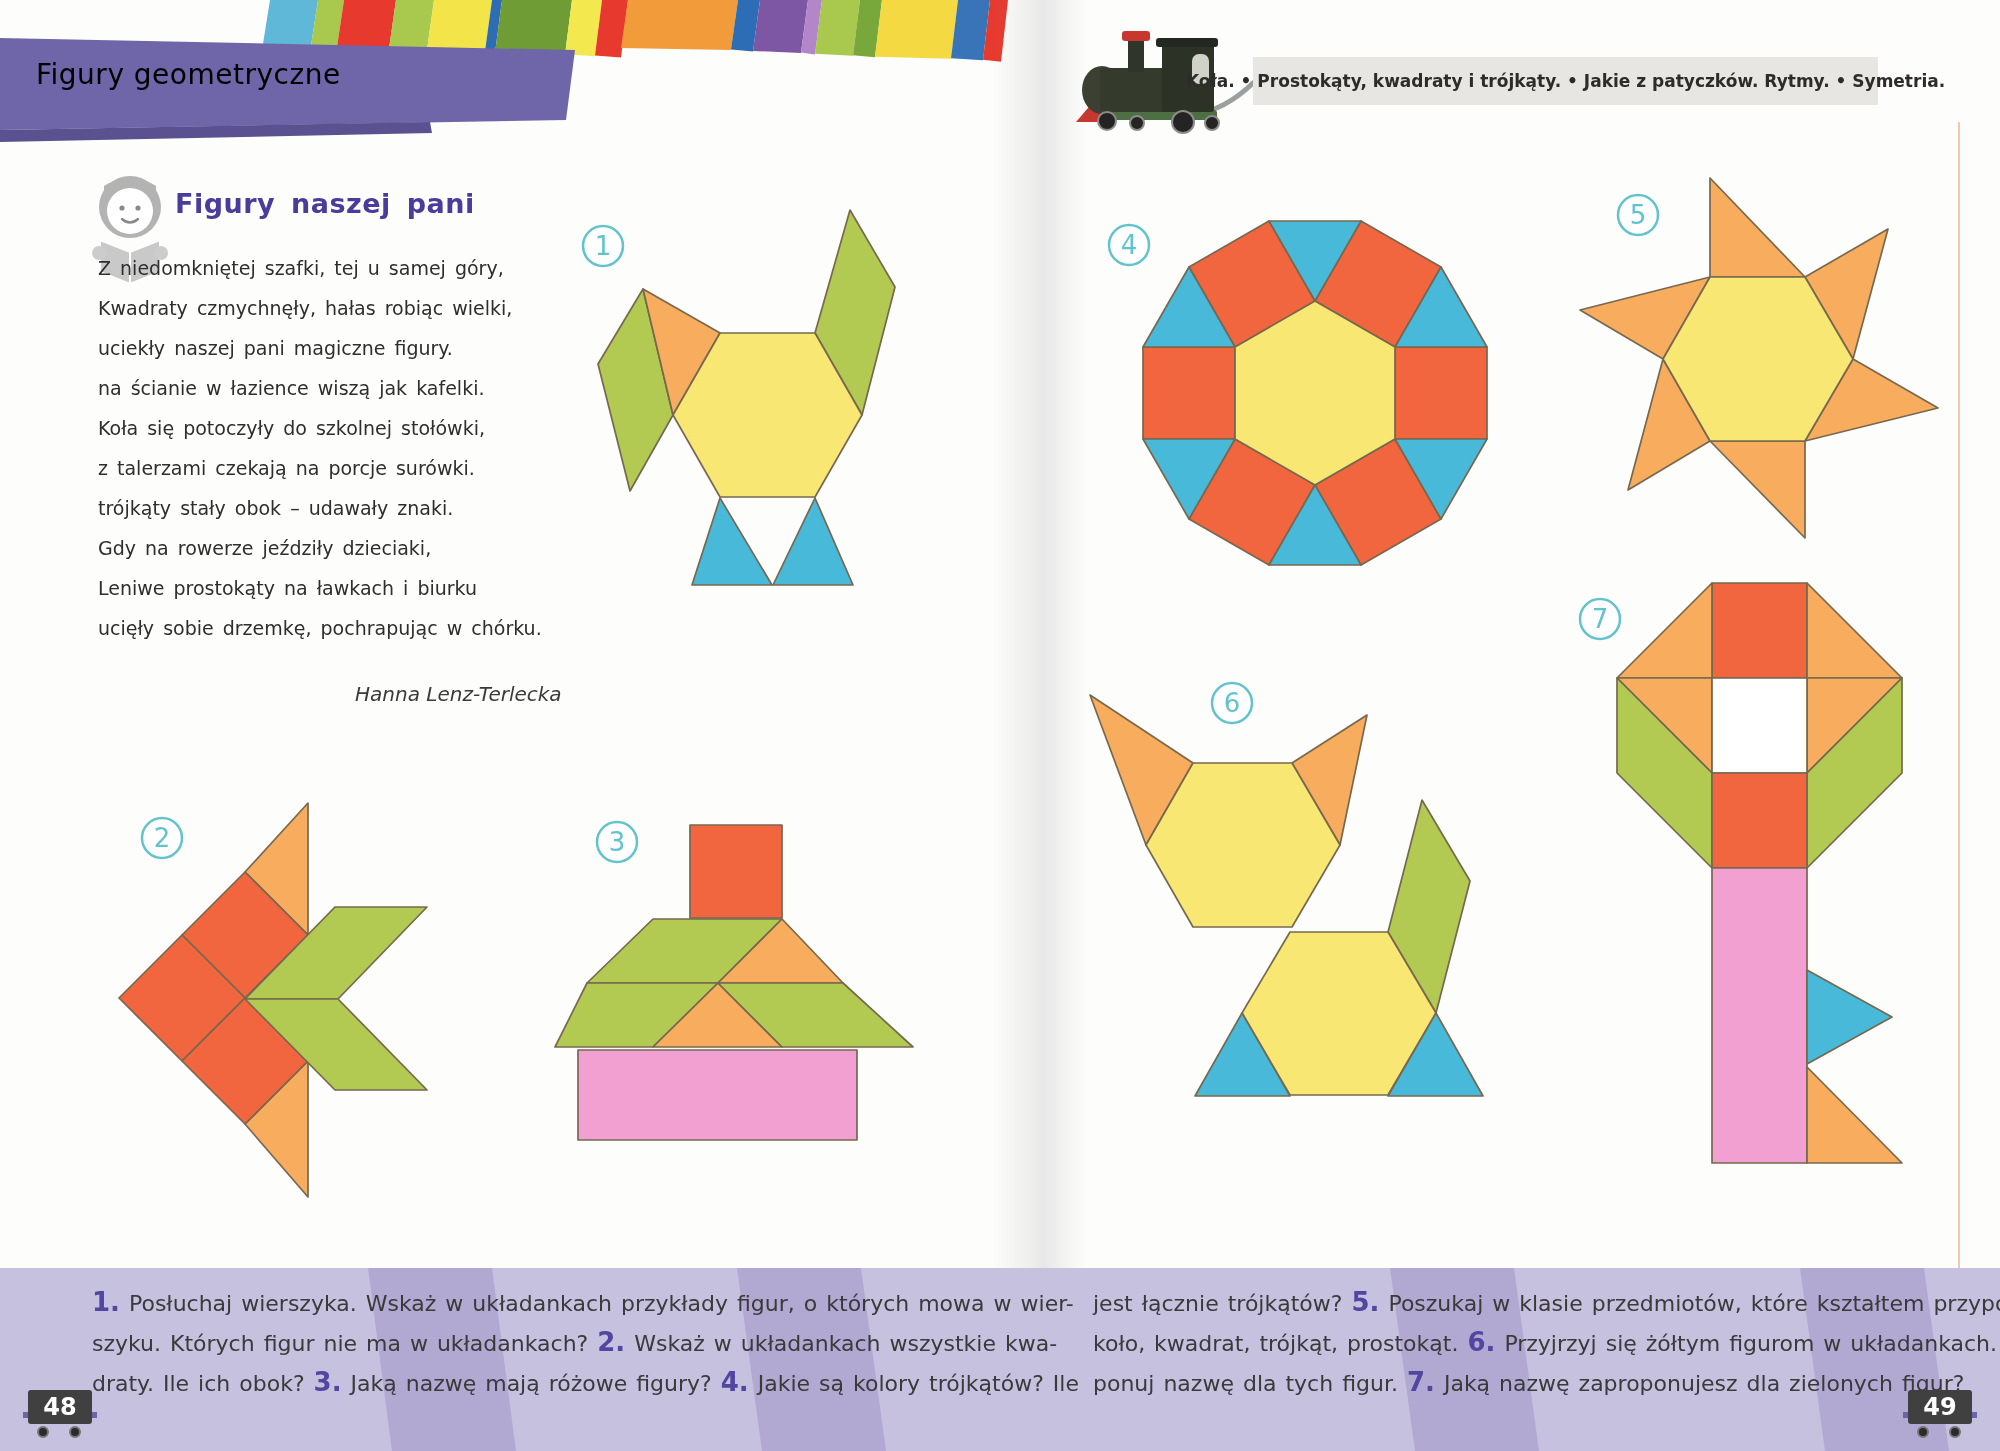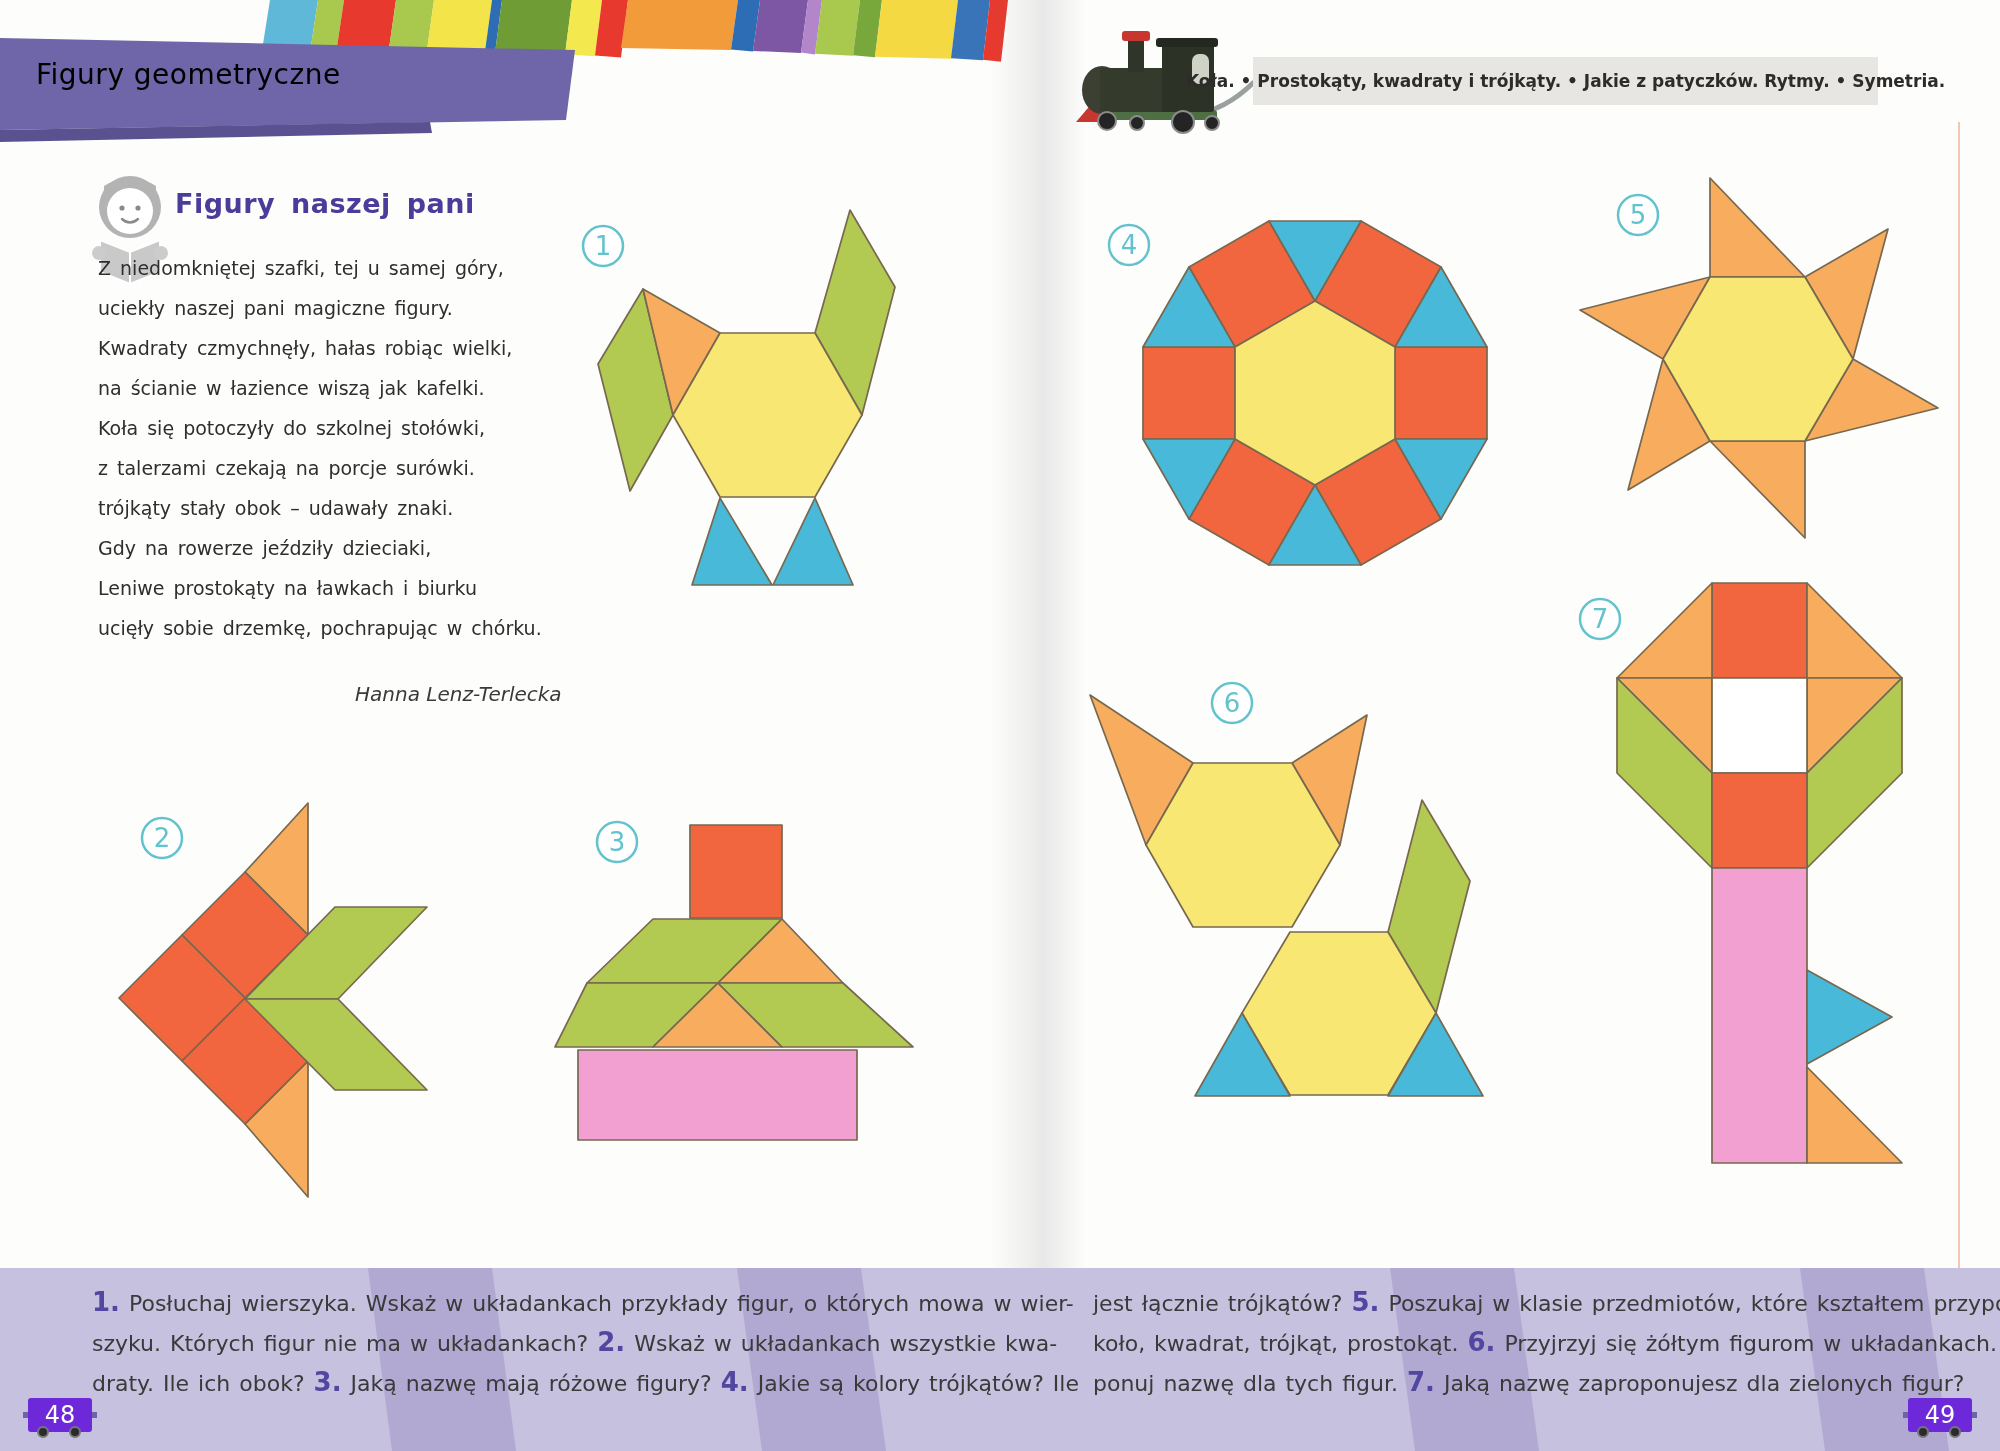--- a/index.html
+++ b/index.html
@@ -31,22 +31,22 @@
   }
   
   .bottom-strip{position:absolute;left:0;top:1268px;width:2000px;height:183px;background:#c7c1e0;}
   .ex-block{position:absolute;top:1283px;}
   .ex-block.left{left:92px;width:830px;}
   .ex-block.right{left:1093px;width:830px;}
   .ex-line{font-size:22px;line-height:39px;color:#3a3a3a;white-space:nowrap;word-spacing:2px;}
   .ex-num{font-size:26px;font-weight:bold;color:#5146a0;}
   
   .wagon{position:absolute;width:70px;height:48px;}
-  .wagon .box{position:absolute;left:3px;top:8px;width:64px;height:34px;background:#6d28d9;border-radius:3px;
-    display:flex;align-items:center;justify-content:center;color:#fff;font-size:24px;font-weight:normal;}
+  .wagon .box{position:absolute;left:3px;top:0;width:64px;height:34px;background:#404040;border-radius:3px;
+    display:flex;align-items:center;justify-content:center;color:#fff;font-size:24px;font-weight:bold;}
   .wagon .hook{position:absolute;top:22px;width:6px;height:6px;background:#6b64a8;}
   .wagon .hook.l{left:-2px}.wagon .hook.r{right:-2px}
   .wagon .wheel{position:absolute;top:36px;width:12px;height:12px;border-radius:50%;background:#2b2b2b;border:2px solid #777;box-sizing:border-box;}
   .fold{position:absolute;left:990px;top:0;width:96px;height:1451px;
     background:linear-gradient(to right,rgba(120,120,130,0) 0%,rgba(120,120,130,.12) 45%,rgba(120,120,130,.16) 55%,rgba(120,120,130,0) 100%);}
   .edge-line{position:absolute;left:1958px;top:122px;width:2px;height:1282px;background:#f3c7b4;}
 </style>
 </head>
 <body>
 
@@ -107,22 +107,22 @@
     <path d="M104,198 q26,-22 52,0 l0,-12 q-26,-16 -52,0 z" fill="#b3b3b3"></path>
     <path d="M100,240 L130,252 L160,240 L160,272 L130,284 L100,272 Z" fill="#c9c9c9" stroke="#ffffff" stroke-width="2"></path>
     <path d="M130,252 L130,284" stroke="#ffffff" stroke-width="2"></path>
     <circle cx="99" cy="253" r="7" fill="#cccccc"></circle>
     <circle cx="161" cy="253" r="7" fill="#cccccc"></circle>
   </svg>
   <div class="lesson-title">Figury naszej pani</div>
 
   <div class="poem" id="poem">
       <div class="poem-line">Z niedomkniętej szafki, tej u samej góry,</div>
+      <div class="poem-line">Kwadraty czmychnęły, hałas robiąc wielki,</div>
       <div class="poem-line">uciekły naszej pani magiczne figury.</div>
-      <div class="poem-line">Kwadraty czmychnęły, hałas robiąc wielki,</div>
       <div class="poem-line">na ścianie w łazience wiszą jak kafelki.</div>
       <div class="poem-line">Koła się potoczyły do szkolnej stołówki,</div>
       <div class="poem-line">z talerzami czekają na porcje surówki.</div>
       <div class="poem-line">trójkąty stały obok – udawały znaki.</div>
       <div class="poem-line">Gdy na rowerze jeździły dzieciaki,</div>
       <div class="poem-line">Leniwe prostokąty na ławkach i biurku</div>
       <div class="poem-line">ucięły sobie drzemkę, pochrapując w chórku.</div>
     </div>
   <div class="poem-author">Hanna Lenz-Terlecka</div>
 

